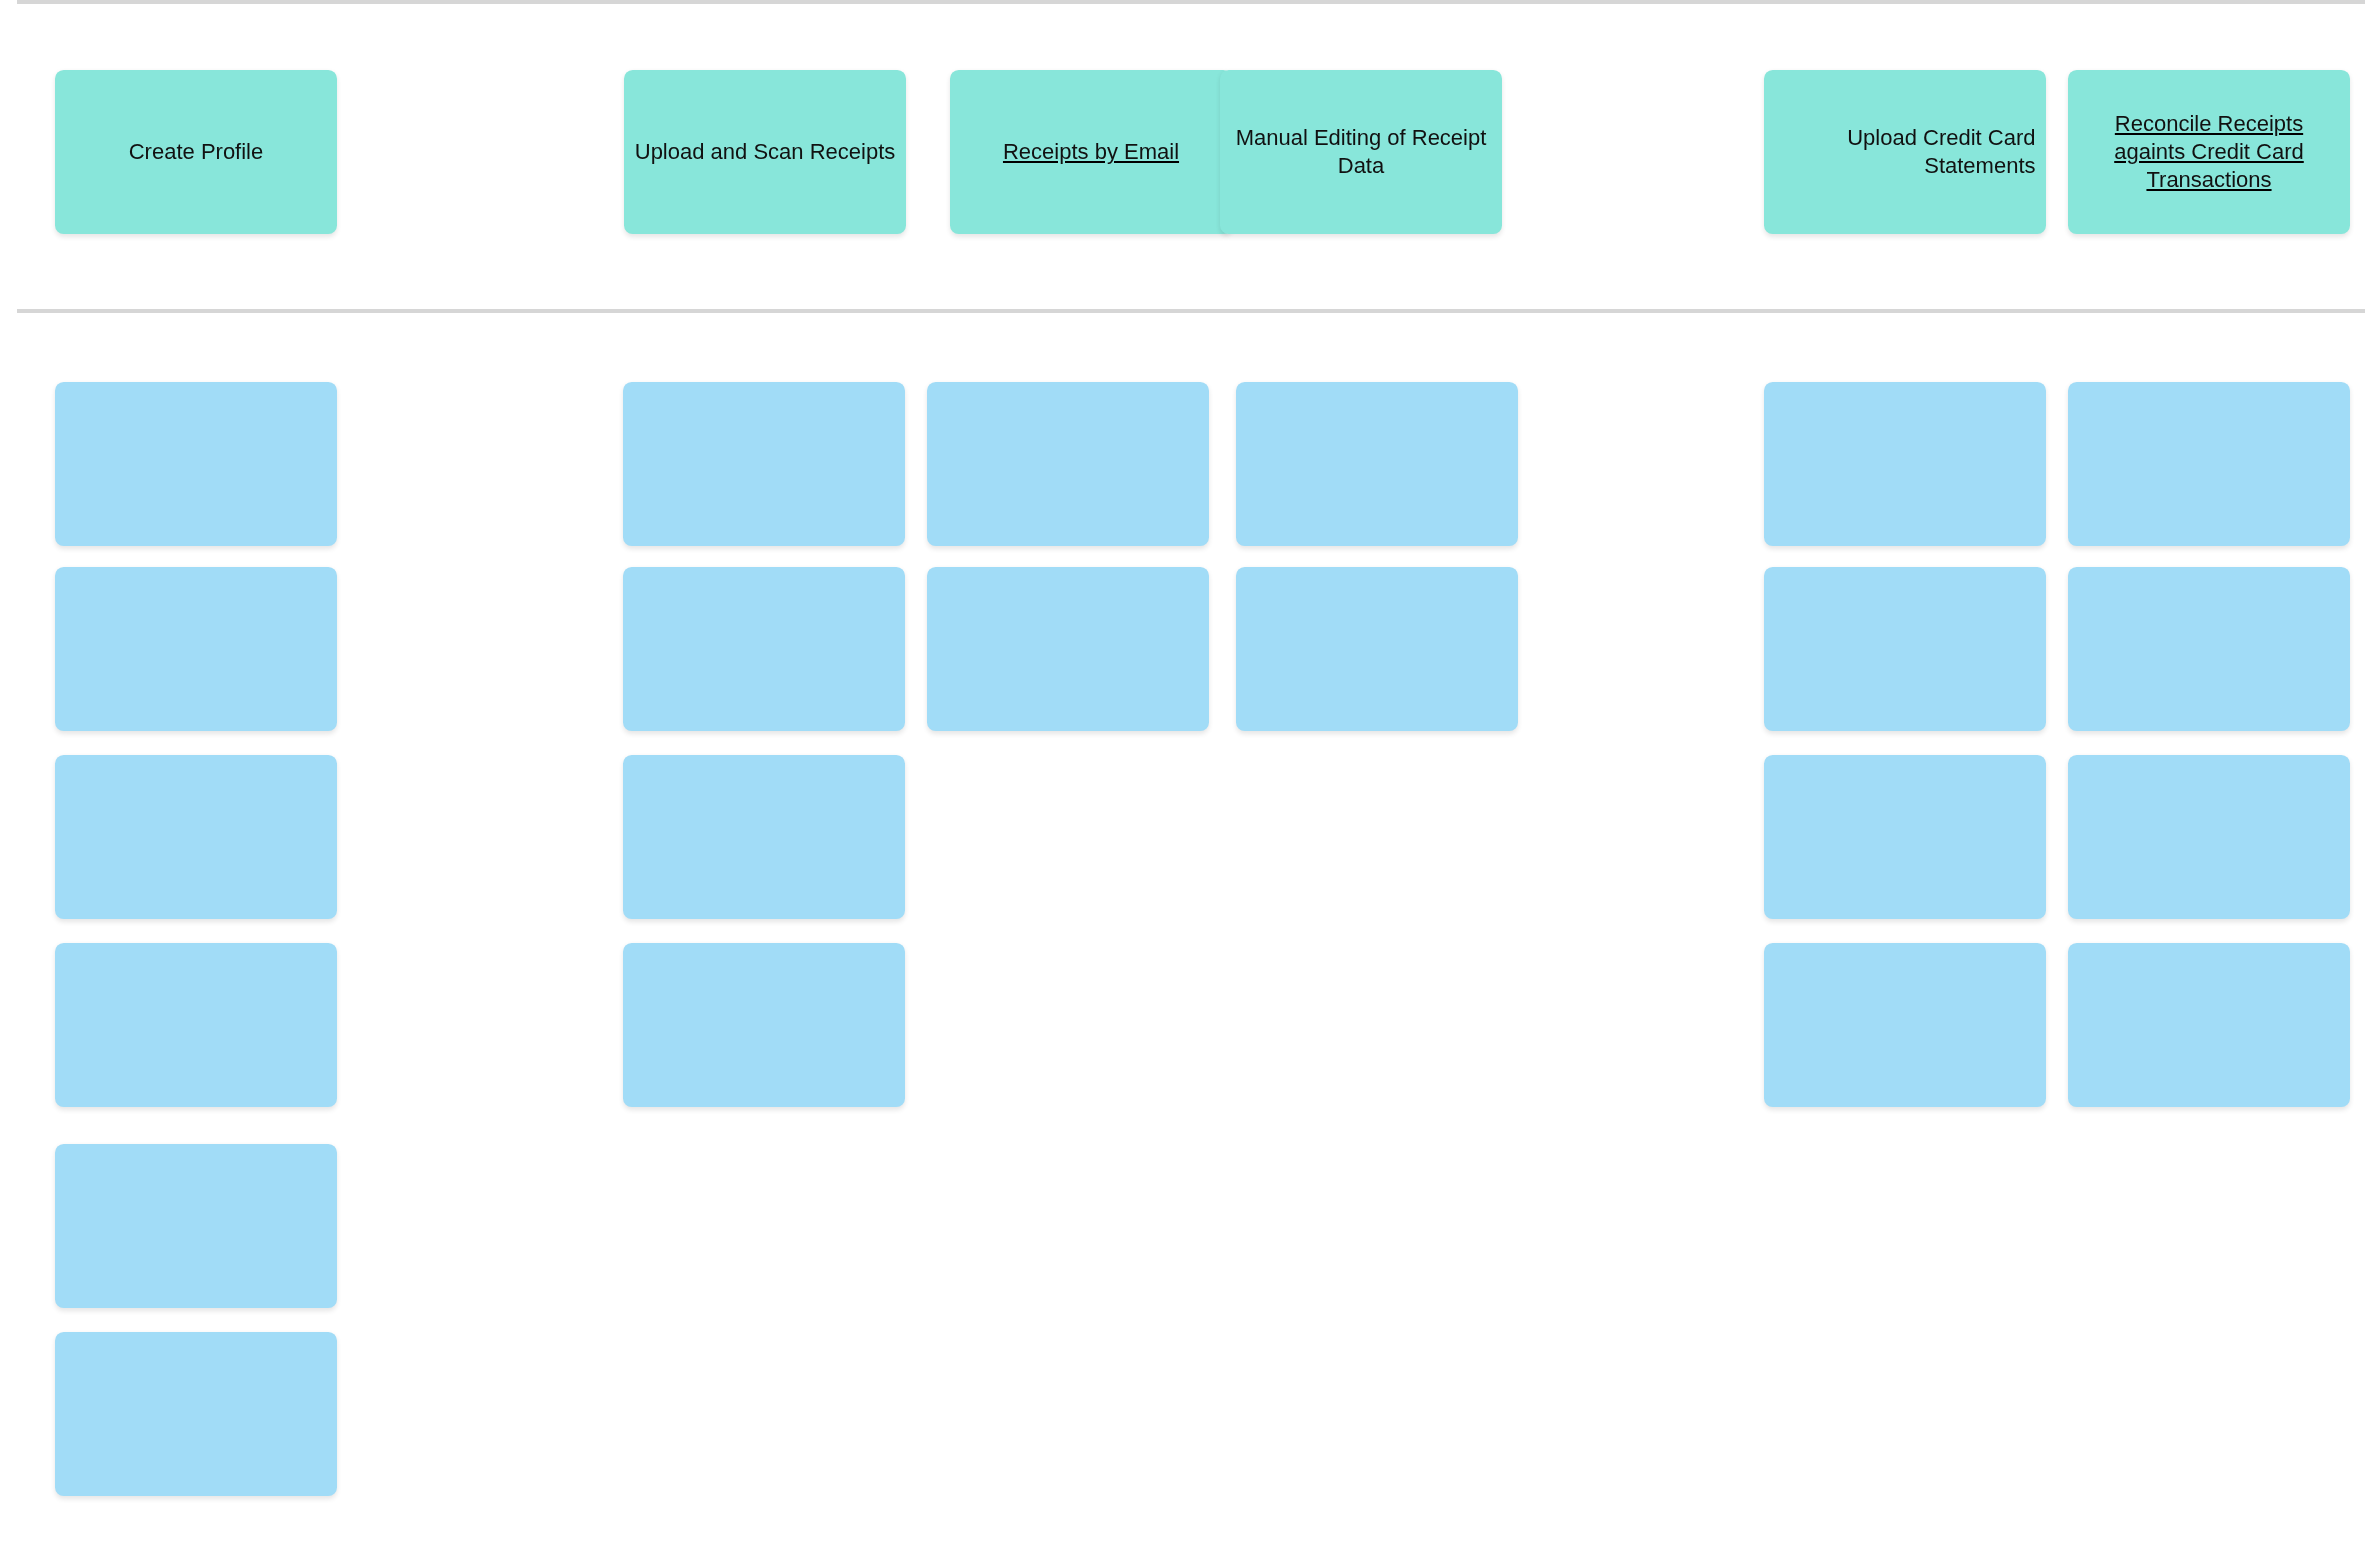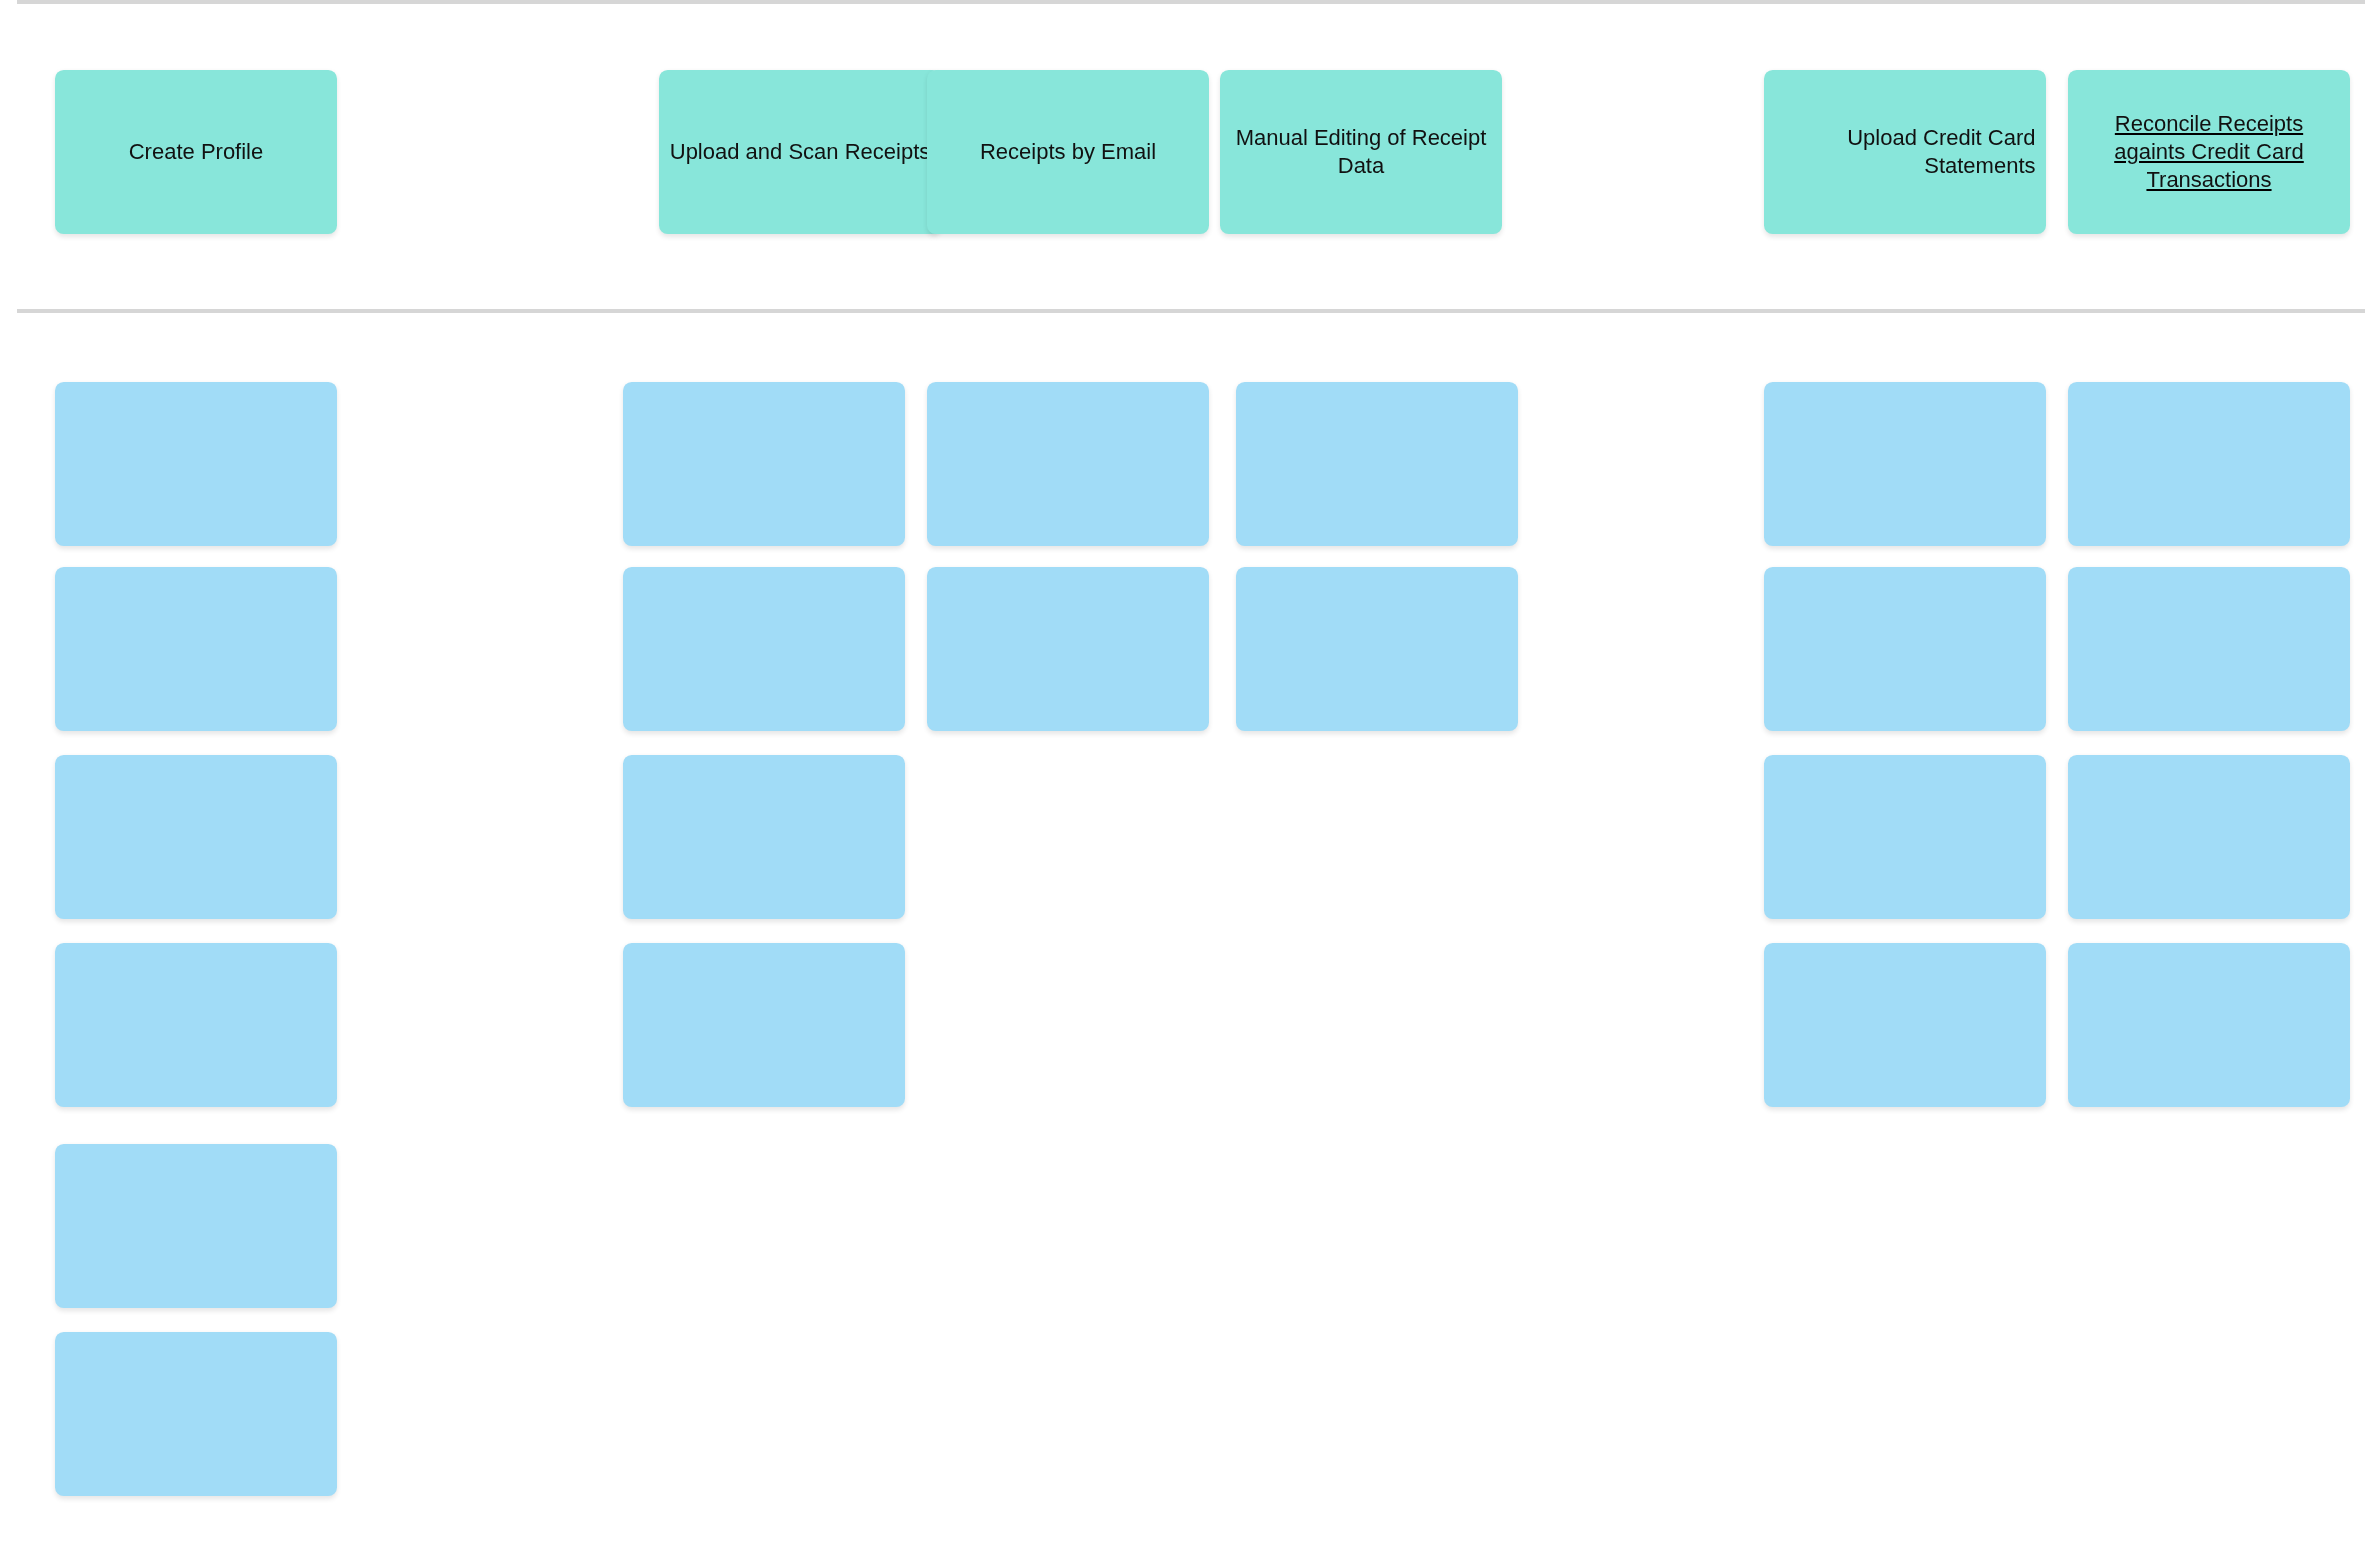--- a/index.html
+++ b/index.html
@@ -29,24 +29,24 @@
 </head>
 <body>
 
 <div>
   <div class="hline" style="top:0px;"></div>
   <div class="hline" style="top:309px;"></div>
 
   <div class="card epic" style="left:55px; top:70px;">
     <span>Create Profile</span>
   </div>
-  <div class="card epic" style="left:659px; top:70px;">
+  <div class="card epic" style="left:624px; top:70px;">
     <span>Upload and Scan Receipts</span>
   </div>
-  <div class="card epic" style="left:927px; top:70px;">
+  <div class="card epic" style="left:950px; top:70px;text-decoration:underline;">
     <span>Receipts by Email</span>
   </div>
   <div class="card epic" style="left:1220px; top:70px;">
     <span>Manual Editing of Receipt Data</span>
   </div>
   <div class="card epic" style="left:1764px; top:70px;text-align:right;">
     <span>Upload Credit Card Statements</span>
   </div>
   <div class="card epic" style="left:2068px; top:70px; padding:0 17.4px;text-decoration:underline;">
     <span>Reconcile Receipts againts Credit Card Transactions</span>

